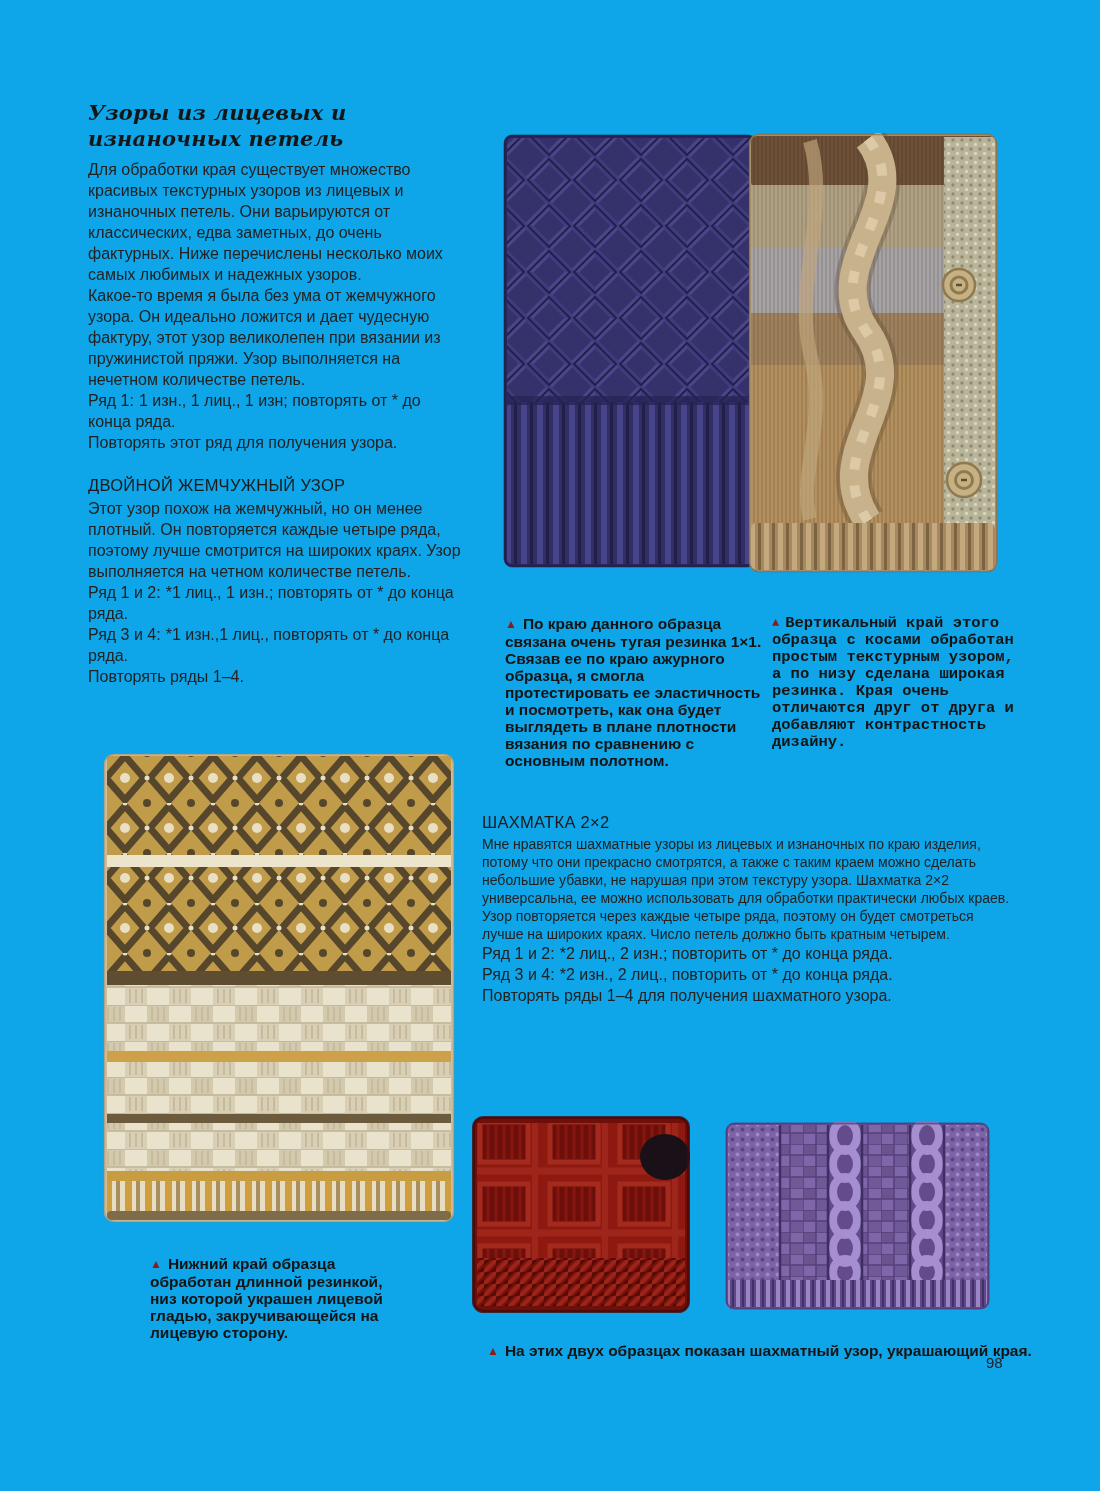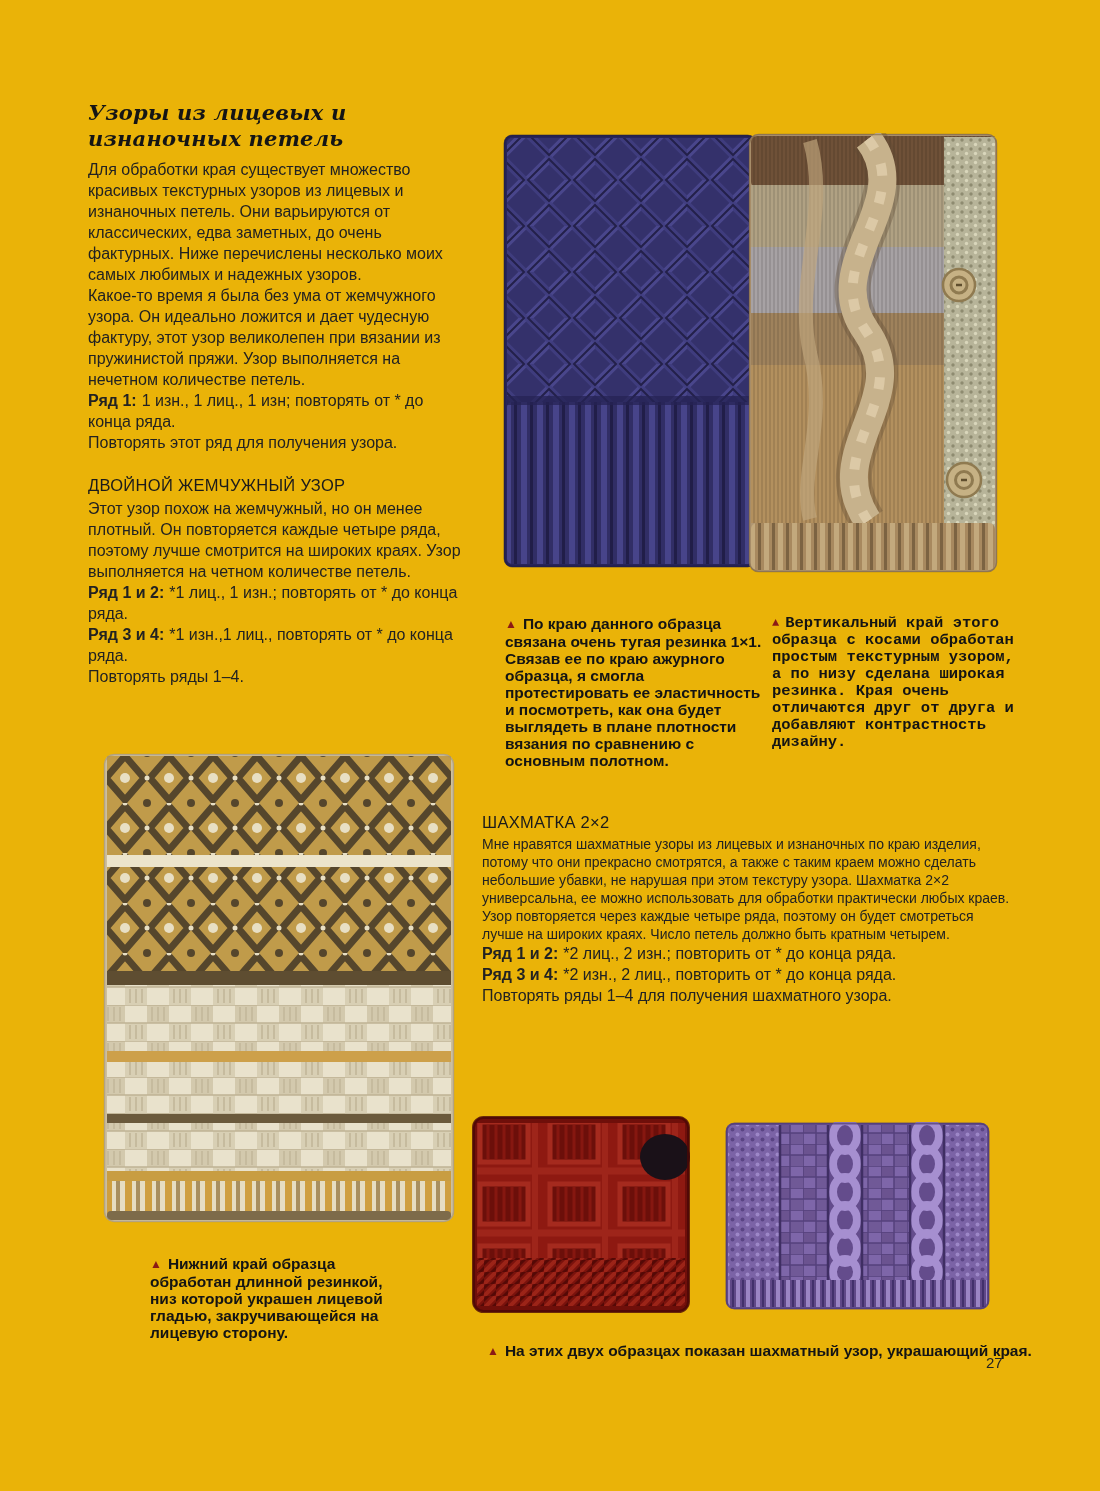--- a/index.html
+++ b/index.html
@@ -1,33 +1,33 @@
 <!DOCTYPE html>
 <html lang="ru"><head>
 <meta charset="utf-8">
 <style>
   html,body{margin:0;padding:0;background:#ffffff;}
   .page{
-    position:relative;width:1100px;height:1491px;background:#eab308;
+    position:relative;width:1100px;height:1491px;background:#0ea5e9;
     font-family:"Liberation Sans",sans-serif;color:#1f1f1f;overflow:hidden;
   }
   
   .col-left{position:absolute;left:88px;top:100px;width:380px;}
   .title{
     font-family:"DejaVu Serif","Liberation Serif",serif;
     font-style:italic;font-weight:bold;font-size:21px;line-height:26px;
     margin:0 0 7px 0;color:#151515;letter-spacing:.2px;
   }
   .body-text{font-size:16px;line-height:21px;margin:0;color:#222;}
   .sec-head{
     font-size:16.5px;line-height:21px;font-weight:400;margin:22px 0 2px 0;color:#1b1b1b;
     letter-spacing:.3px;
   }
   .row-line{font-size:16px;line-height:21px;margin:0;color:#222;}
-  .row-line .b{font-weight:bold;margin-right:5px;}
+  .row-line .b{font-weight:normal;margin-right:5px;}
   .caption{
     position:absolute;font-size:15.5px;line-height:17px;font-weight:bold;color:#141414;
   }
   .tri{color:#8c1a15;font-size:12px;margin-right:6px;vertical-align:1px;}
   .shah{position:absolute;left:482px;top:812px;width:534px;}
   .shah .sec-head{margin-top:0;}
   .shah .body-text{font-size:14px;line-height:18px;}
   .pagenum{position:absolute;left:986px;top:1354px;font-size:15px;color:#222;}
   
   .photo{position:absolute;}
@@ -249,15 +249,15 @@
       </g>
       <rect x="219" y="3" width="43" height="155" fill="url(#pp-moss)"></rect>
       <path d="M55,3 V158 M103,3 V158 M137,3 V158 M185,3 V158 M219,3 V158" stroke="#3f2e63" stroke-width="2.5"></path>
       <rect x="3" y="158" width="259" height="27" fill="url(#pp-rib)"></rect>
       <rect x="1.5" y="1.5" width="262" height="185" rx="8" fill="none" stroke="#4a3672" stroke-width="2" opacity="0.7"></rect>
     </svg>
   </div>
 
   <p class="caption" style="left:487px;top:1326px;width:560px;"><span class="tri">▲</span><span>На этих двух образцах показан шахматный узор, украшающий края.</span></p>
 
-  <div class="pagenum">27</div>
+  <div class="pagenum">98</div>
 
 </div>
 
 </body></html>

